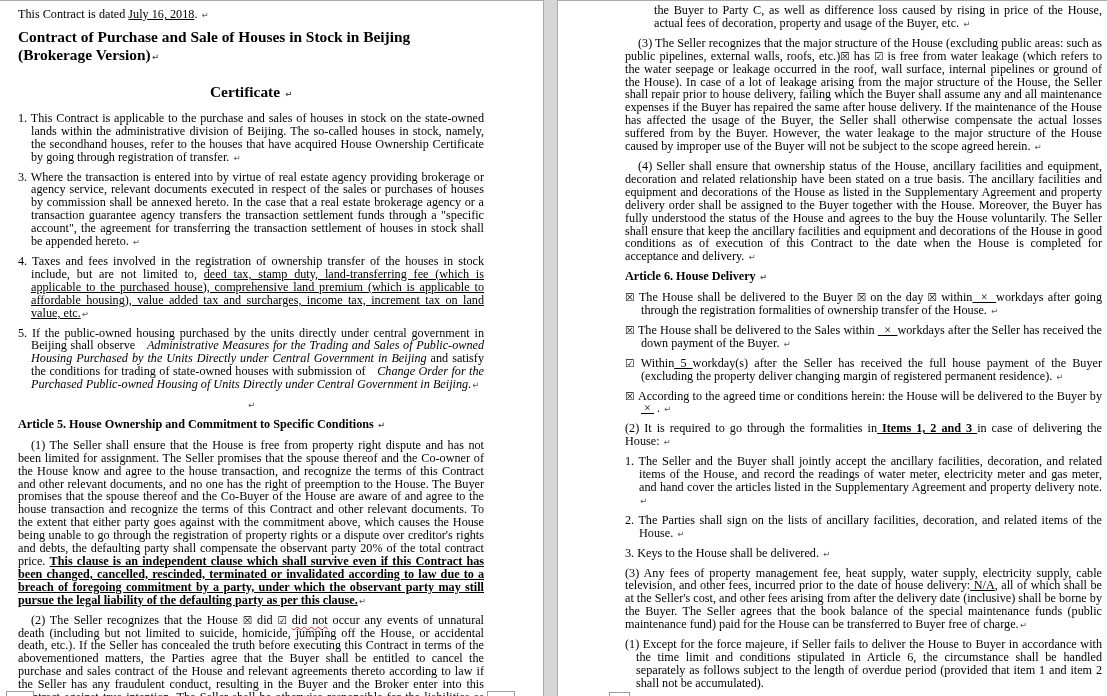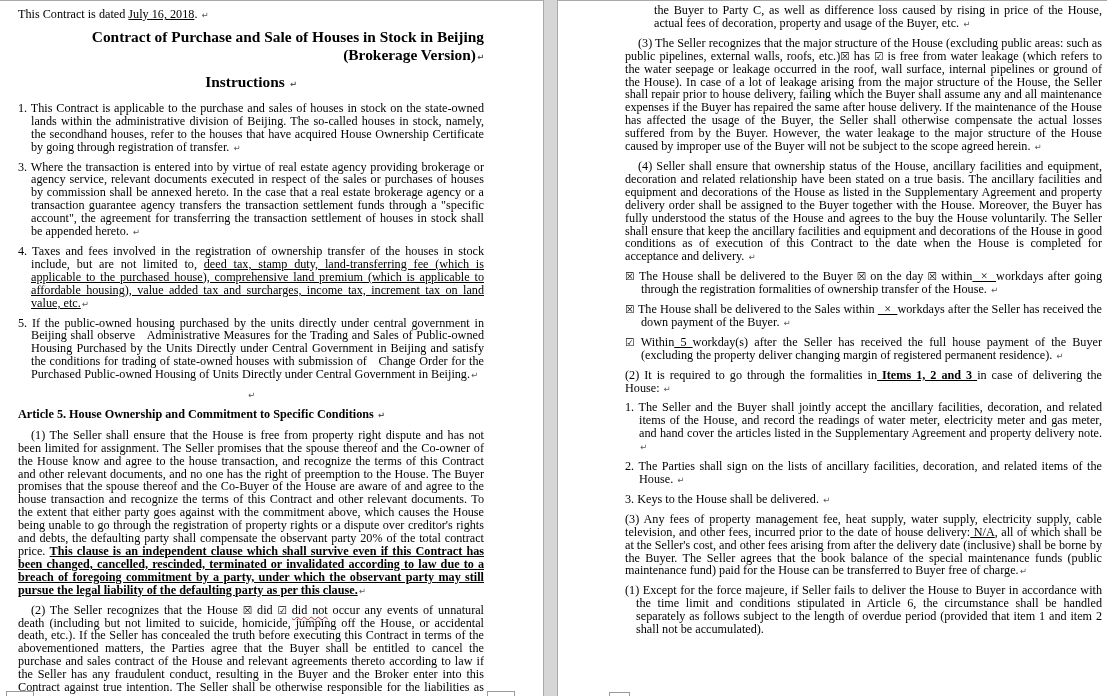--- a/index.html
+++ b/index.html
@@ -10,66 +10,68 @@
   }
   .page{
     position:absolute;top:0;height:698px;background:#fff;
     border:1px solid #a9a9a9;box-sizing:border-box;overflow:hidden;
     color:#000;font-size:12.2px;line-height:12.9px;
   }
   #page-left{left:-2px;width:546px;padding:7px 59px 0 19px;}
   #page-right{left:557px;width:552px;padding:3px 6px 0 67px;}
   .blk{text-align:justify;margin:0 0 6px 0;}
   .opening{}
-  .title{text-align:right;font-weight:bold;font-size:15.4px;line-height:18px;margin:3px 0 7px;}
+  .title{text-align:left;font-weight:bold;font-size:15.4px;line-height:18px;margin:3px 0 17px;}
   .subtitle{text-align:center;font-weight:bold;font-size:15.4px;line-height:18px;margin:0 0 9px;}
   .heading{font-weight:bold;margin:4px 0 7px;}
   .body-indent{text-indent:13px;}
   .list-1{padding-left:13px;text-indent:-13px;}
   .continuation-2{margin-left:29px;}
   .checkbox{padding-left:16px;text-indent:-16px;}
   .list-r{padding-left:14px;text-indent:-14px;}
   .clause-1{padding-left:11px;text-indent:-11px;}
   .empty-center{text-align:center;}
   .b{font-weight:bold;}
   .u{text-decoration:underline;}
-  .i{margin-left:8px;}
+  .i{font-style:italic;margin-left:8px;}
   .sq{text-decoration:underline;text-decoration-style:wavy;text-decoration-color:#cc1f1f;text-decoration-thickness:1px;text-underline-offset:2px;}
   .g{font-family:"DejaVu Sans",sans-serif;font-size:10.5px;}
   .marker{}
   .chkmark{font-family:"DejaVu Sans",sans-serif;font-size:10.5px;}
   .pm{font-family:"DejaVu Sans",sans-serif;font-size:8.5px;color:#555;margin-left:1px;}
   .fbox{position:absolute;background:#fff;border:1px solid #9a9a9a;height:12px;box-sizing:border-box;}
   #fbox-left-1{left:6px;top:691px;width:28px;}
   #fbox-left-2{left:487px;top:691px;width:28px;}
   #fbox-right-1{left:609px;top:692px;width:21px;}
 </style>
 </head>
 <body>
 
 <div class="page" id="page-left">
     <div class="blk opening"><span>This Contract is dated </span><span class="u">July 16, 2018</span><span>. </span><span class="pm">↵</span></div>
     <div class="blk title"><span>Contract of Purchase and Sale of Houses in Stock in Beijing (Brokerage Version)</span><span class="pm">↵</span></div>
-    <div class="blk subtitle"><span>Instructions </span><span class="pm">↵</span></div>
+    <div class="blk subtitle"><span>Certificate </span><span class="pm">↵</span></div>
     <div class="blk list-1"><span class="marker">1. </span><span>This Contract is applicable to the purchase and sales of houses in stock on the state-owned lands within the administrative division of Beijing. The so-called houses in stock, namely, the secondhand houses, refer to the houses that have acquired House Ownership Certificate by going through registration of transfer. </span><span class="pm">↵</span></div>
     <div class="blk list-1"><span class="marker">3. </span><span>Where the transaction is entered into by virtue of real estate agency providing brokerage or agency service, relevant documents executed in respect of the sales or purchases of houses by commission shall be annexed hereto. In the case that a real estate brokerage agency or a transaction guarantee agency transfers the transaction settlement funds through a "specific account", the agreement for transferring the transaction settlement of houses in stock shall be appended hereto. </span><span class="pm">↵</span></div>
     <div class="blk list-1"><span class="marker">4. </span><span>Taxes and fees involved in the registration of ownership transfer of the houses in stock include, but are not limited to, </span><span class="u">deed tax, stamp duty, land-transferring fee (which is applicable to the purchased house), comprehensive land premium (which is applicable to affordable housing), value added tax and surcharges, income tax, increment tax on land value, etc.</span><span class="pm">↵</span></div>
     <div class="blk list-1"><span class="marker">5. </span><span>If the public-owned housing purchased by the units directly under central government in Beijing shall observe </span><span class="i">Administrative Measures for the Trading and Sales of Public-owned Housing Purchased by the Units Directly under Central Government in Beijing</span><span> and satisfy the conditions for trading of state-owned houses with submission of </span><span class="i">Change Order for the Purchased Public-owned Housing of Units Directly under Central Government in Beijing</span><span>.</span><span class="pm">↵</span></div>
     <div class="blk empty-center"><span class="pm">↵</span></div>
     <div class="blk heading"><span>Article 5. House Ownership and Commitment to Specific Conditions </span><span class="pm">↵</span></div>
     <div class="blk body-indent"><span>(1) The Seller shall ensure that the House is free from property right dispute and has not been limited for assignment. The Seller promises that the spouse thereof and the Co-owner of the House know and agree to the house transaction, and recognize the terms of this Contract and other relevant documents, and no one has the right of preemption to the House. The Buyer promises that the spouse thereof and the Co-Buyer of the House are aware of and agree to the house transaction and recognize the terms of this Contract and other relevant documents. To the extent that either party goes against with the commitment above, which causes the House being unable to go through the registration of property rights or a dispute over creditor's rights and debts, the defaulting party shall compensate the observant party 20% of the total contract price. </span><span class="b u">This clause is an independent clause which shall survive even if this Contract has been changed, cancelled, rescinded, terminated or invalidated according to law due to a breach of foregoing commitment by a party, under which the observant party may still pursue the legal liability of the defaulting party as per this clause.</span><span class="pm">↵</span></div>
     <div class="blk body-indent"><span>(2) The Seller recognizes that the House </span><span class="g">☒</span><span> did </span><span class="g">☑</span><span> </span><span class="sq">did not</span><span> occur any events of unnatural death (including but not limited to suicide, homicide, jumping off the House, or accidental death, etc.). If the Seller has concealed the truth before executing this Contract in terms of the abovementioned matters, the Parties agree that the Buyer shall be entitled to cancel the purchase and sales contract of the House and relevant agreements thereto according to law if the Seller has any fraudulent conduct, resulting in the Buyer and the Broker enter into this Contract against true intention. The Seller shall be otherwise responsible for the liabilities as follows: </span></div>
   </div>
 <div class="page" id="page-right">
     <div class="blk continuation-2"><span>the Buyer to Party C, as well as difference loss caused by rising in price of the House, actual fees of decoration, property and usage of the Buyer, etc. </span><span class="pm">↵</span></div>
     <div class="blk body-indent"><span>(3) The Seller recognizes that the major structure of the House (excluding public areas: such as public pipelines, external walls, roofs, etc.)</span><span class="g">☒</span><span> has </span><span class="g">☑</span><span> is free from water leakage (which refers to the water seepage or leakage occurred in the roof, wall surface, internal pipelines or ground of the House). In case of a lot of leakage arising from the major structure of the House, the Seller shall repair prior to house delivery, failing which the Buyer shall assume any and all maintenance expenses if the Buyer has repaired the same after house delivery. If the maintenance of the House has affected the usage of the Buyer, the Seller shall otherwise compensate the actual losses suffered from by the Buyer. However, the water leakage to the major structure of the House caused by improper use of the Buyer will not be subject to the scope agreed herein. </span><span class="pm">↵</span></div>
     <div class="blk body-indent"><span>(4) Seller shall ensure that ownership status of the House, ancillary facilities and equipment, decoration and related relationship have been stated on a true basis. The ancillary facilities and equipment and decorations of the House as listed in the Supplementary Agreement and property delivery order shall be assigned to the Buyer together with the House. Moreover, the Buyer has fully understood the status of the House and agrees to the buy the House voluntarily. The Seller shall ensure that keep the ancillary facilities and equipment and decorations of the House in good conditions as of execution of this Contract to the date when the House is completed for acceptance and delivery. </span><span class="pm">↵</span></div>
+    <div class="blk heading"><span>Article 6. House Delivery </span><span class="pm">↵</span></div>
     <div class="blk checkbox"><span class="marker chkmark">☒ </span><span>The House shall be delivered to the Buyer </span><span class="g">☒</span><span> on the day </span><span class="g">☒</span><span> within</span><span class="u">&nbsp;&nbsp;×&nbsp;&nbsp;</span><span>workdays after going through the registration formalities of ownership transfer of the House. </span><span class="pm">↵</span></div>
     <div class="blk checkbox"><span class="marker chkmark">☒ </span><span>The House shall be delivered to the Sales within </span><span class="u">&nbsp;&nbsp;×&nbsp;&nbsp;</span><span>workdays after the Seller has received the down payment of the Buyer. </span><span class="pm">↵</span></div>
     <div class="blk checkbox"><span class="marker chkmark">☑ </span><span>Within</span><span class="u">&nbsp;5&nbsp;</span><span>workday(s) after the Seller has received the full house payment of the Buyer (excluding the property deliver changing margin of registered permanent residence). </span><span class="pm">↵</span></div>
+    <div class="blk checkbox"><span class="marker chkmark">☒ </span><span>According to the agreed time or conditions herein: the House will be delivered to the Buyer by </span><span class="u">&nbsp;×&nbsp;</span><span> . </span><span class="pm">↵</span></div>
     <div class="blk "><span>(2) It is required to go through the formalities in</span><span class="b u"> Items 1, 2 and 3 </span><span>in case of delivering the House: </span><span class="pm">↵</span></div>
     <div class="blk list-r"><span class="marker">1. </span><span>The Seller and the Buyer shall jointly accept the ancillary facilities, decoration, and related items of the House, and record the readings of water meter, electricity meter and gas meter, and hand cover the articles listed in the Supplementary Agreement and property delivery note. </span><span class="pm">↵</span></div>
     <div class="blk list-r"><span class="marker">2. </span><span>The Parties shall sign on the lists of ancillary facilities, decoration, and related items of the House. </span><span class="pm">↵</span></div>
     <div class="blk list-r"><span class="marker">3. </span><span>Keys to the House shall be delivered. </span><span class="pm">↵</span></div>
     <div class="blk "><span>(3) Any fees of property management fee, heat supply, water supply, electricity supply, cable television, and other fees, incurred prior to the date of house delivery:</span><span class="u">&nbsp;N/A</span><span>, all of which shall be at the Seller's cost, and other fees arising from after the delivery date (inclusive) shall be borne by the Buyer. The Seller agrees that the book balance of the special maintenance funds (public maintenance fund) paid for the House can be transferred to Buyer free of charge.</span><span class="pm">↵</span></div>
     <div class="blk clause-1"><span class="marker">(1) </span><span>Except for the force majeure, if Seller fails to deliver the House to Buyer in accordance with the time limit and conditions stipulated in Article 6, the circumstance shall be handled separately as follows subject to the length of overdue period (provided that item 1 and item 2 shall not be accumulated). </span></div>
   </div>
 
 <div class="fbox" id="fbox-left-1"></div>
 <div class="fbox" id="fbox-left-2"></div>

